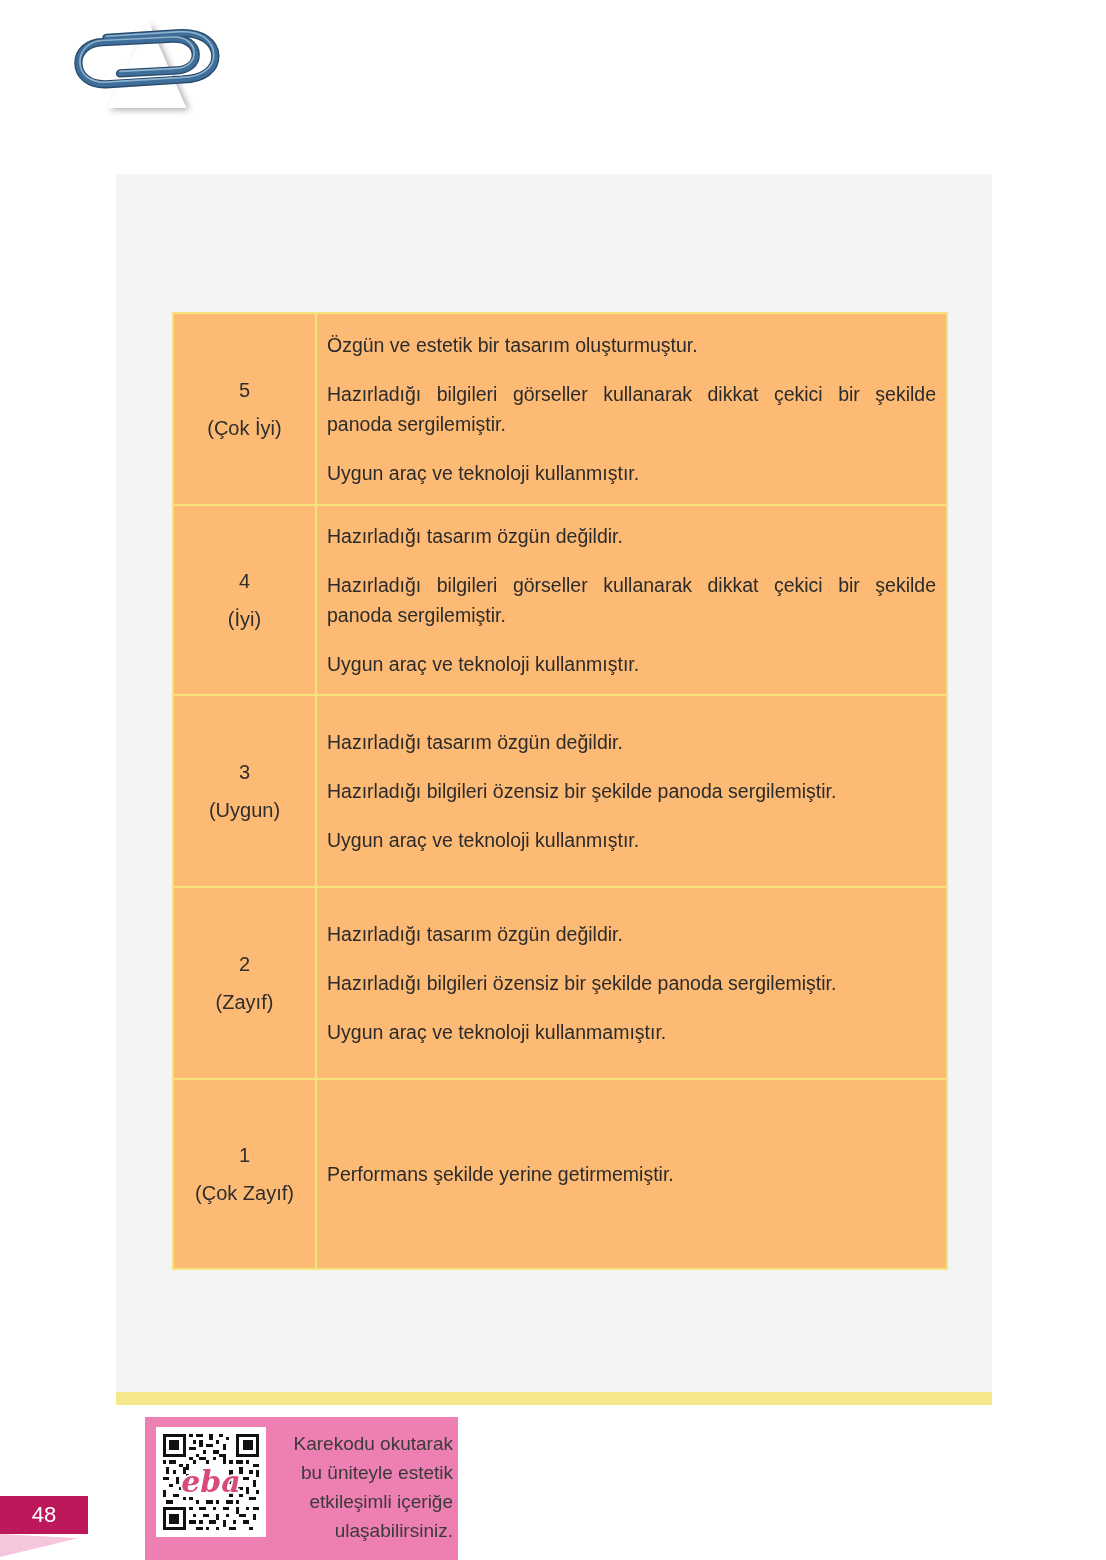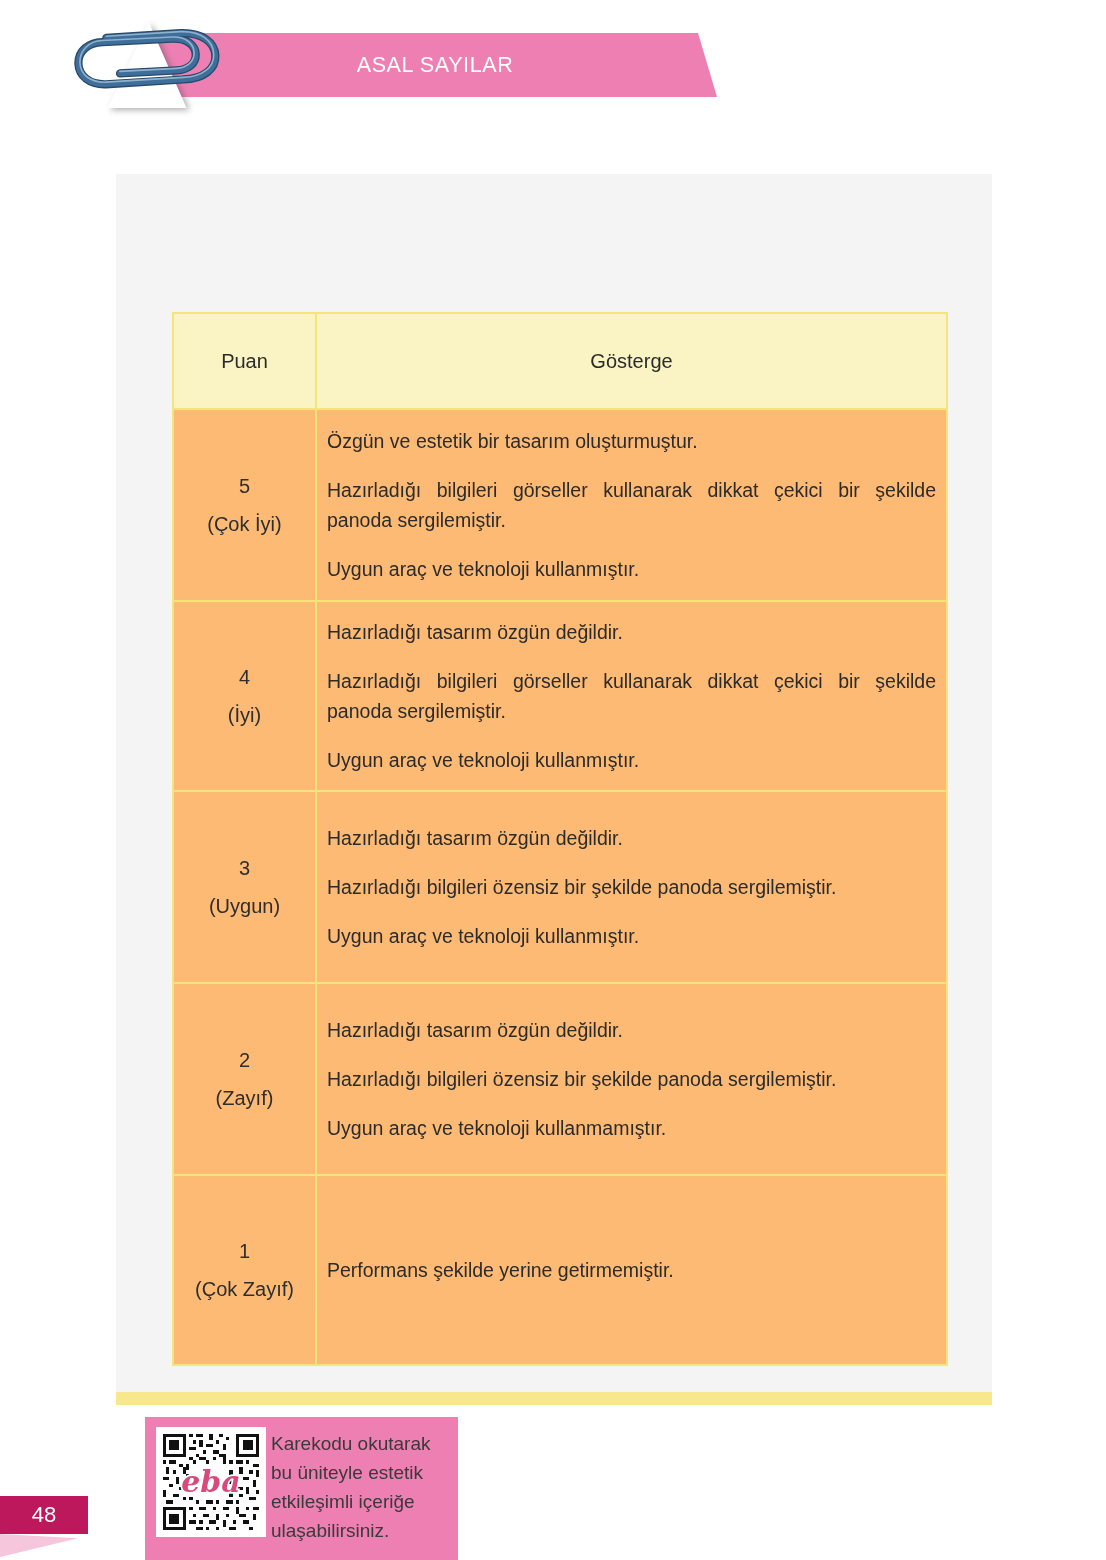--- a/index.html
+++ b/index.html
@@ -33,57 +33,50 @@
   .score-num{line-height:24px;margin-bottom:14px;}
   .score-label{line-height:24px;}
   .ind-cell{vertical-align:middle;padding:6px 10px;}
   .ind-cell p{margin:19px 0 0 0;font-size:19.5px;line-height:30px;text-align:justify;color:#2b2b2b;}
   .ind-cell p:first-child{margin-top:0;}
   .r-tall td{height:178px;}
   .r-med td{height:176px;}
   
   .qr-panel{position:absolute;left:145px;top:1417px;width:313px;height:143px;background:#ee7fb3;}
   .qr-box{position:absolute;left:11px;top:10px;width:110px;height:110px;}
-  .qr-note{position:absolute;left:126px;top:12px;width:182px;text-align:left;
+  .qr-note{position:absolute;left:126px;top:12px;width:182px;text-align:right;
     font-size:19px;line-height:29px;color:#3a3a3a;}
   .page-box{position:absolute;left:0;top:1496px;width:88px;height:38px;background:#be185d;
     display:flex;align-items:center;justify-content:center;color:#ffffff;font-size:22px;}
   .page-wedge{position:absolute;left:0;top:1534px;width:78px;height:23px;background:#f6c6dd;
     clip-path:polygon(0 0, 100% 18%, 0 100%);}
 </style>
 </head>
 <body>
 
 <div id="page">
 
-  <div class="banner">
-    <span class="banner-label">ASAL SAYILAR</span>
-  </div>
   <div class="wedge-wrap">
     <div class="wedge"></div>
   </div>
   <svg class="clip-svg" width="165" height="80" viewBox="0 0 160 76">
     <g fill="none" stroke-linecap="round">
       <path d="M 38 15 L 110 13 C 131 13 143 23 143 36 C 143 49 131 58 111 58 L 36 60 C 20 60 10 51 10 39 C 10 27 20 19 34 19 L 102 18 C 116 18 124 25 124 34 C 124 43 116 49 105 49 L 50 50" stroke="#27496b" stroke-width="8"></path>
       <path d="M 38 15 L 110 13 C 131 13 143 23 143 36 C 143 49 131 58 111 58 L 36 60 C 20 60 10 51 10 39 C 10 27 20 19 34 19 L 102 18 C 116 18 124 25 124 34 C 124 43 116 49 105 49 L 50 50" stroke="#3e6e99" stroke-width="5.5"></path>
       <path d="M 38 13.5 L 110 11.5 C 130 11.5 141.5 21.5 141.5 34.5 C 141.5 47 130 56 111 56 L 36 58 C 21 58 11.5 49.5 11.5 38 C 11.5 26.5 21 17.5 34 17.5 L 102 16.5 C 115 16.5 122.5 23.5 122.5 32.5 C 122.5 41 115 47 105 47 L 50 48" stroke="#8fb2cc" stroke-width="1.6"></path>
     </g>
   </svg>
 
   <div class="content">
 
     <div class="caption">
     </div>
 
     <table class="rubric">
       <tbody>
-          <tr class="hdr">
-        <td class="col-score">Puan</td>
-        <td>Gösterge</td>
-      </tr>
 
       <tr class="r-tall">
         <td class="score-cell col-score">
           <div class="score-num">5</div>
           <div class="score-label">(Çok İyi)</div>
         </td>
         <td class="ind-cell">
           <p>Özgün ve estetik bir tasarım oluşturmuştur.</p>
           <p>Hazırladığı bilgileri görseller kullanarak dikkat çekici bir şekilde panoda sergilemiştir.</p>
           <p>Uygun araç ve teknoloji kullanmıştır.</p>

